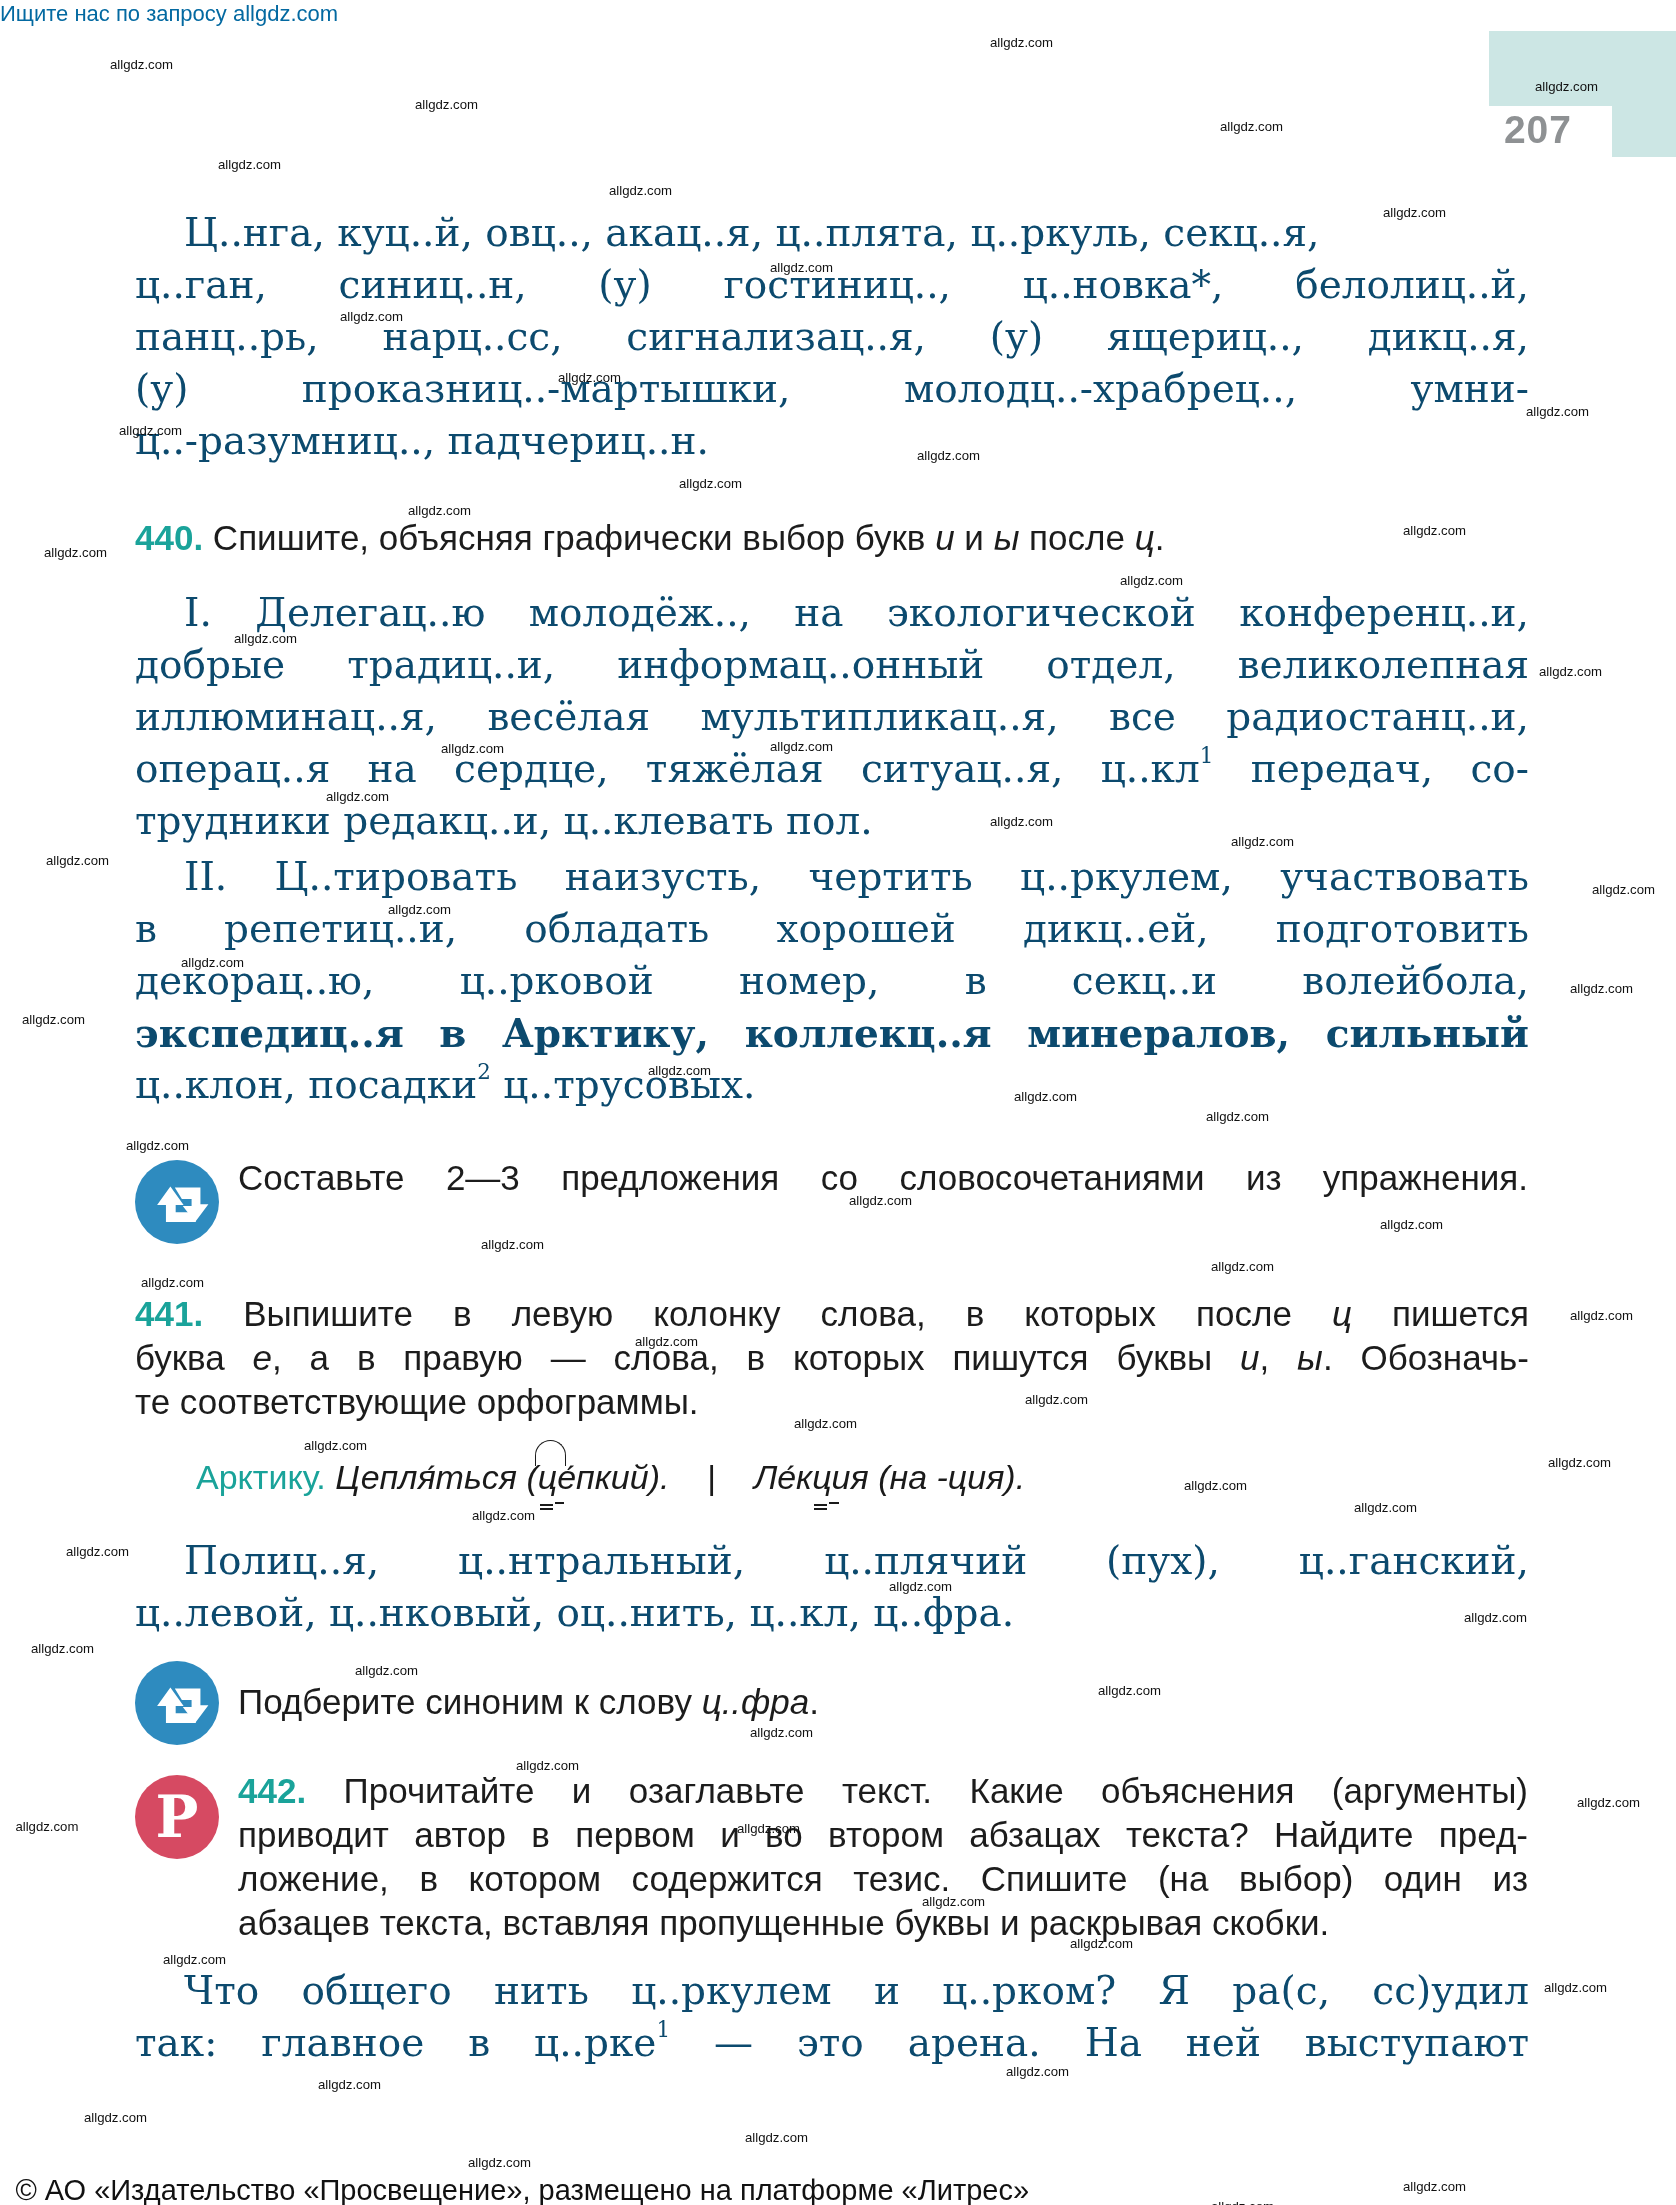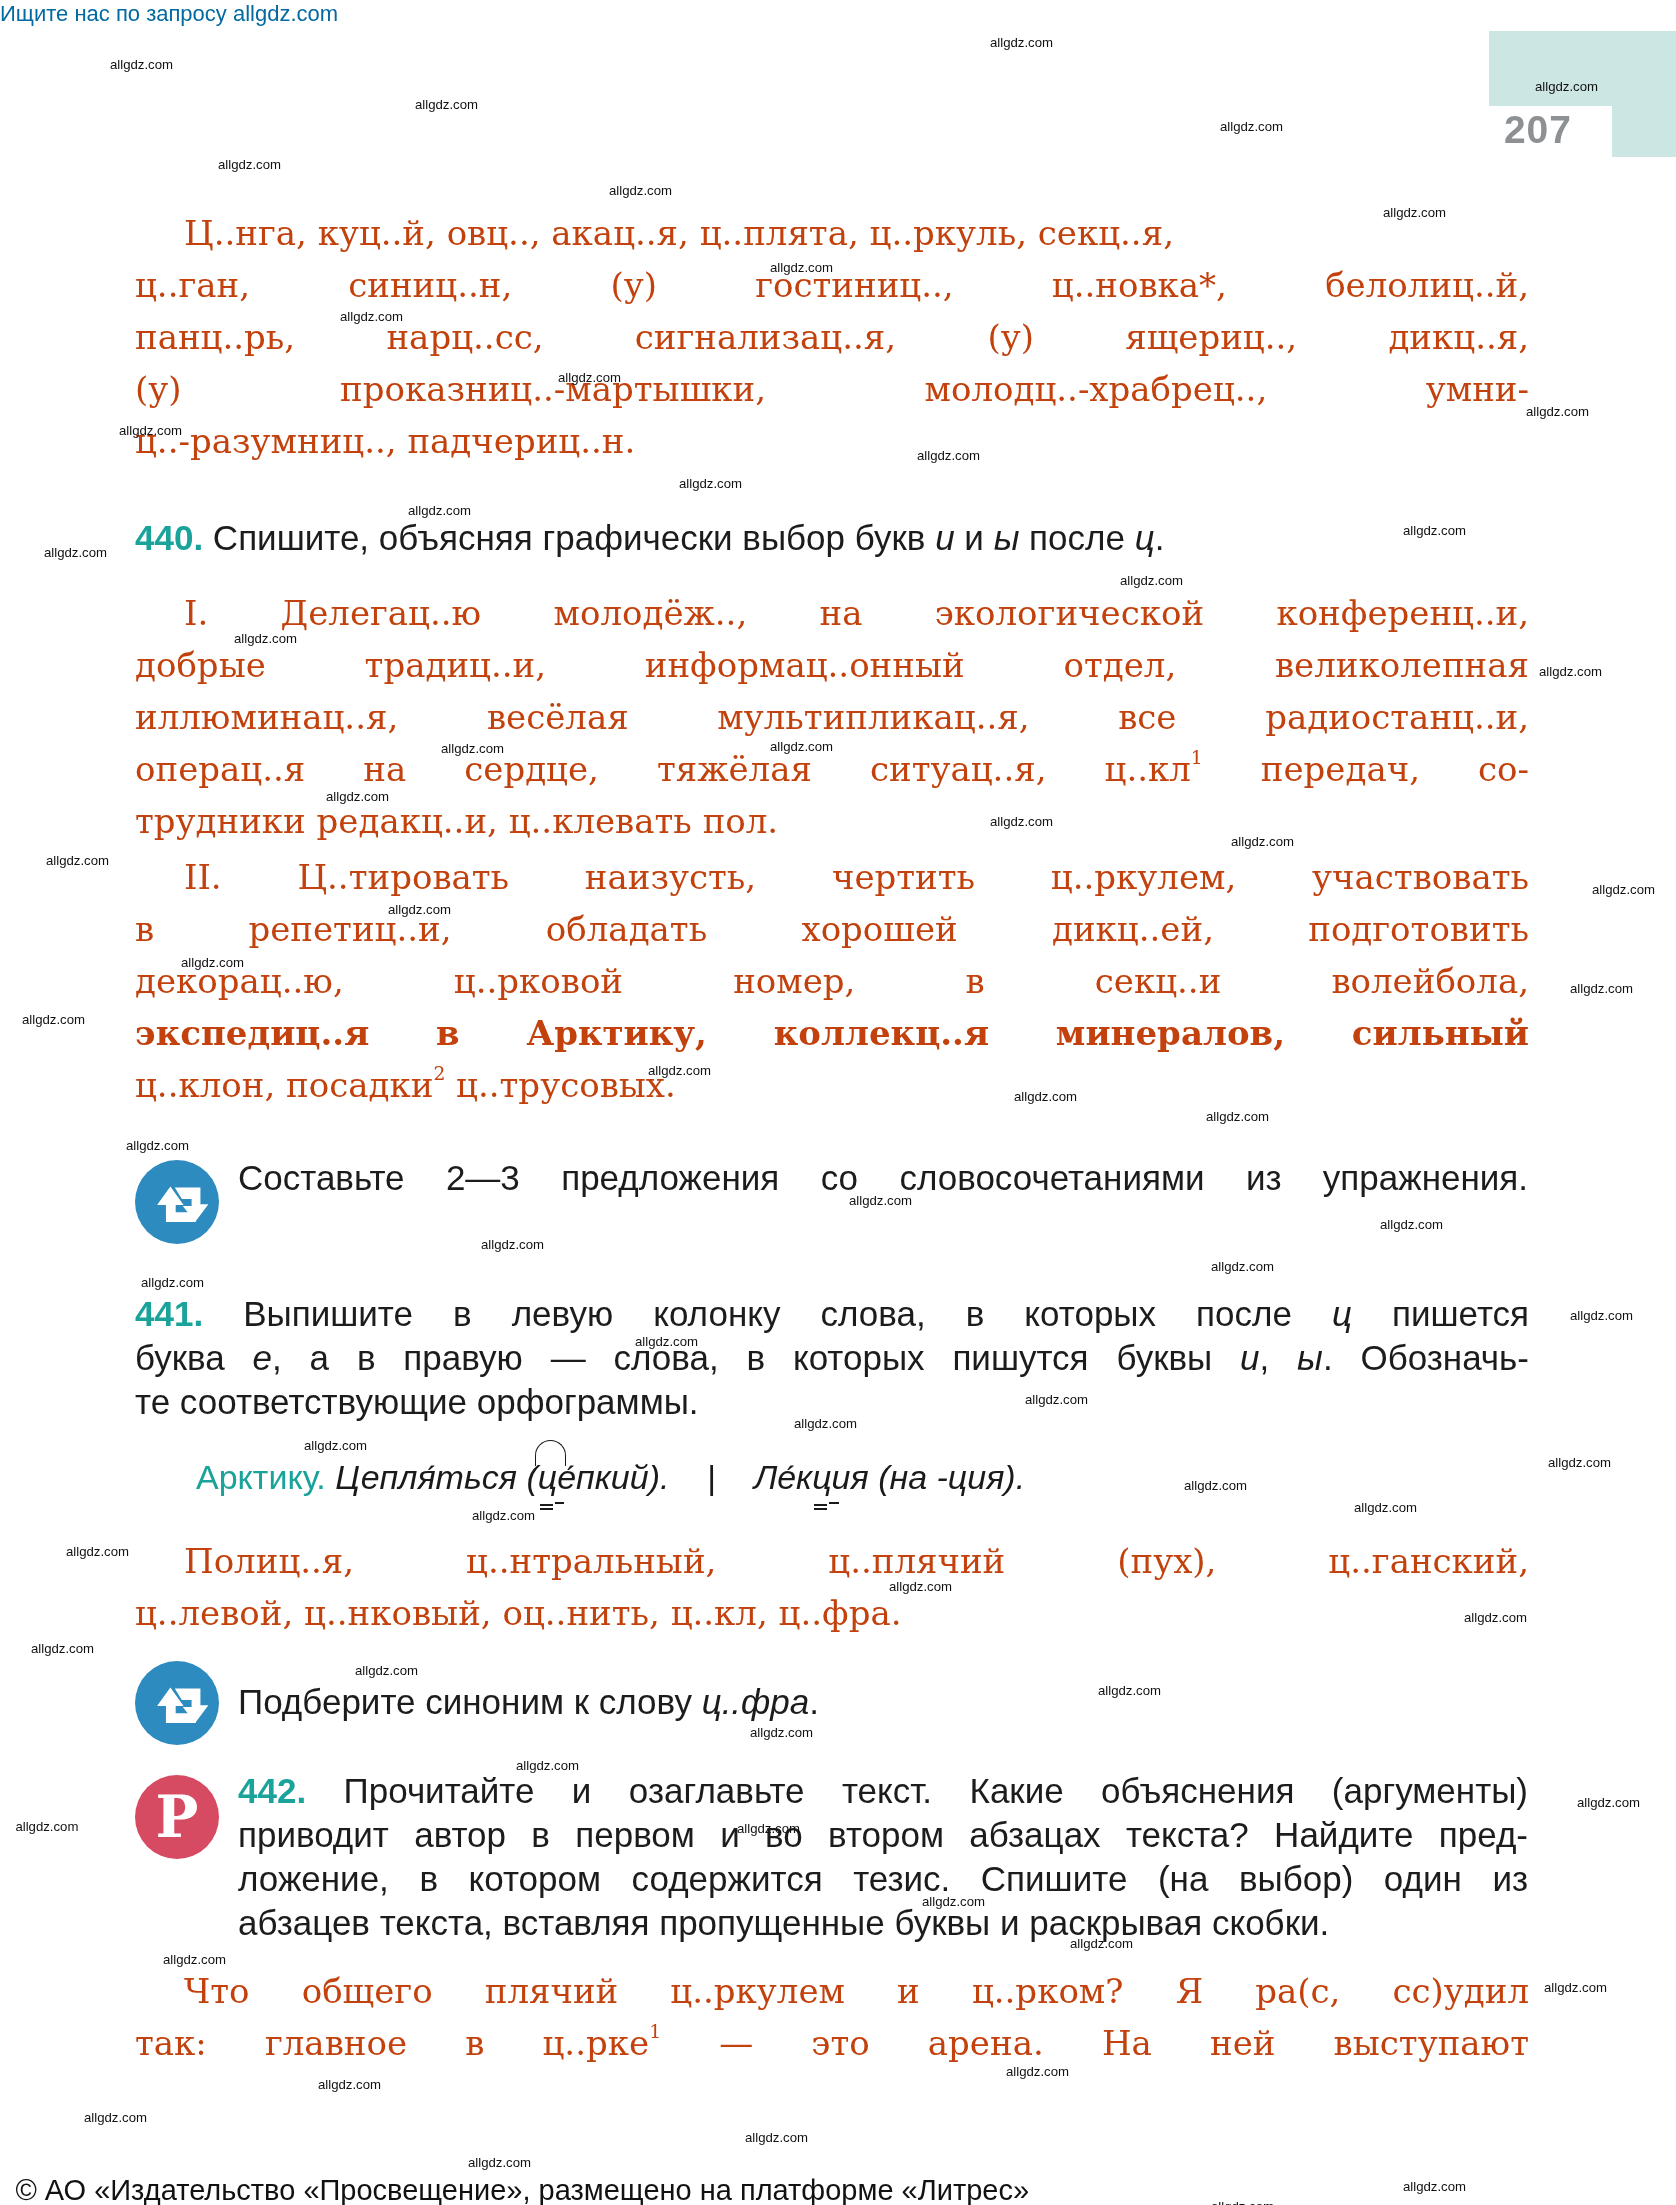--- a/index.html
+++ b/index.html
@@ -8,22 +8,22 @@
 
   .top-banner { position: absolute; top: 0.9px; left: 0; width: 1676px; 
     font-family: "Liberation Sans", sans-serif; font-size: 22px; color: #0369a1; }
 
   .page-tab { position: absolute; left: 1489px; top: 31px; width: 187px; height: 75px; background: #cce6e4; }
   .page-tab-side { position: absolute; left: 1612px; top: 106px; width: 64px; height: 51px; background: #cce6e4; }
   .page-number { position: absolute; left: 1504px; top: 108px; font-family: "Liberation Sans", sans-serif;
     font-weight: bold; font-size: 39px; color: #8e9193; letter-spacing: 0.9px; }
 
   .block { position: absolute; left: 135px; width: 1394px; }
-  .serif-para { font-family: "DejaVu Serif", serif; font-size: 34px; line-height: 52px; text-align: justify;
-    text-align-last: left; color: #c2410c; }
+  .serif-para { font-family: "DejaVu Serif", serif; font-size: 39px; line-height: 52px; text-align: justify;
+    text-align-last: left; color: #0c4a6e; }
   .serif-para.indent { text-indent: 49px; }
   .sans-para { font-family: "Liberation Sans", sans-serif; font-size: 35px; line-height: 44px; text-align: justify;
     color: #1c1c1c; }
   .ex-num { color: #1aa39a; font-weight: bold; }
   .it { font-style: italic; }
   sup { font-size: 55%; line-height: 0; vertical-align: 0.9em; }
 
   .icon-circle { position: absolute; width: 84px; height: 84px; border-radius: 50%; }
   .icon-blue { background: #2e8bbf; }
   .icon-red { background: #d64a62; }
@@ -129,21 +129,21 @@
   <span>Р</span>
 </div>
 <div class="sans-para" style="position:absolute; left:238px; width:1290px; top:1769px;">
   <div style="text-align-last:justify;"><span class="ex-num">442.</span> <span>Прочитайте и озаглавьте текст. Какие объяснения (аргументы)</span></div>
   <div style="text-align-last:justify;">приводит автор в первом и во втором абзацах текста? Найдите пред-</div>
   <div style="text-align-last:justify;">ложение, в котором содержится тезис. Спишите (на выбор) один из</div>
   <div>абзацев текста, вставляя пропущенные буквы и раскрывая скобки.</div>
 </div>
 
 <div class="block serif-para" style="top:1965px;">
-  <div style="text-indent:49px; text-align-last:justify;">Что общего плячий ц..ркулем и ц..рком? Я ра(с, сс)удил</div>
+  <div style="text-indent:49px; text-align-last:justify;">Что общего нить ц..ркулем и ц..рком? Я ра(с, сс)удил</div>
   <div style="text-align-last:justify;"><span>так: главное в ц..рке</span><sup>1</sup><span> — это арена. На ней выступают</span></div>
 </div>
 
 <div class="footer-copy">© АО «Издательство «Просвещение», размещено на платформе «Литрес»</div>
 
 <div class="wm" style="left:110px; top:57px;">allgdz.com</div>
 <div class="wm" style="left:990px; top:35px;">allgdz.com</div>
 <div class="wm" style="left:1535px; top:79px;">allgdz.com</div>
 <div class="wm" style="left:415px; top:97px;">allgdz.com</div>
 <div class="wm" style="left:1220px; top:119px;">allgdz.com</div>

